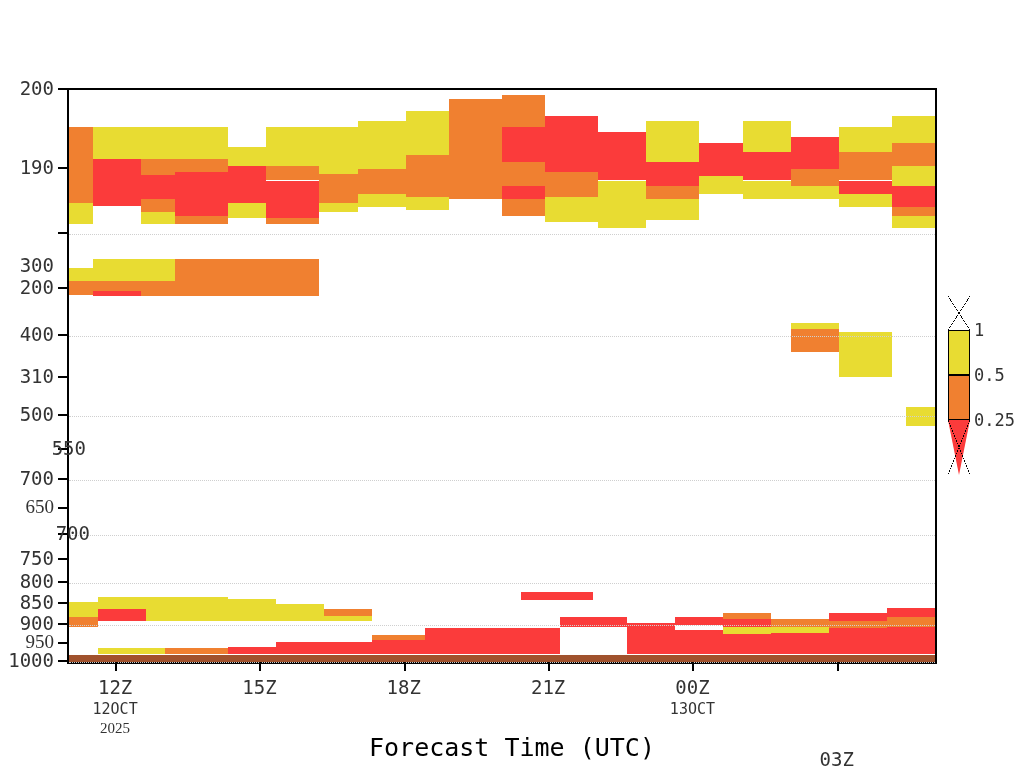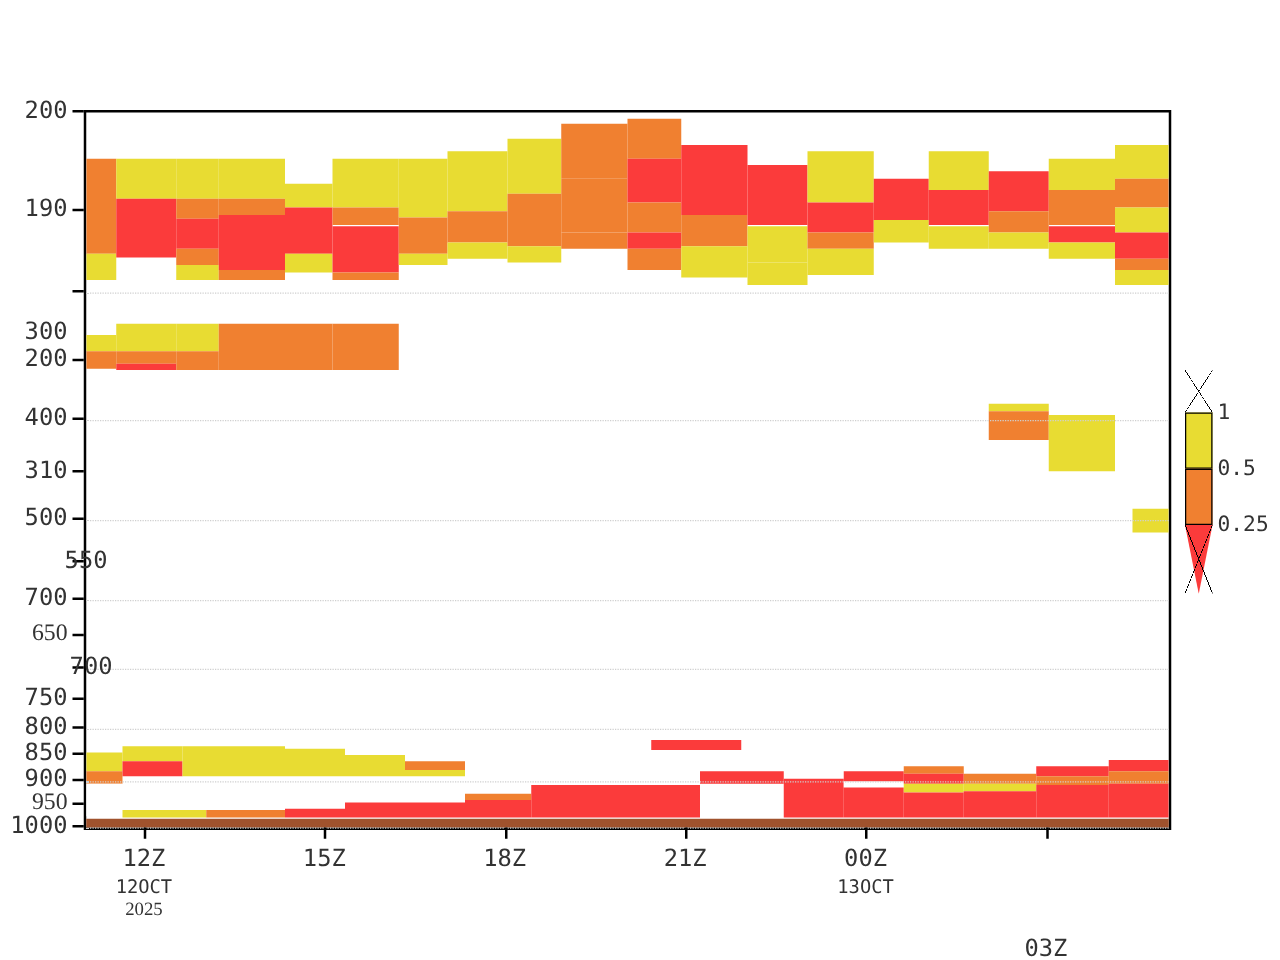--- a/index.html
+++ b/index.html
@@ -263,20 +263,21 @@
       <div class="xlab" style="left: 343.778px; width: 120px; top: 676px;">18Z</div>
       <div class="xtick" style="left: 548.111px; top: 662px;"></div>
       <div class="xlab" style="left: 488.111px; width: 120px; top: 676px;">21Z</div>
       <div class="xtick" style="left: 692.444px; top: 662px;"></div>
       <div class="xlab" style="left: 632.444px; width: 120px; top: 676px;">00Z</div>
       <div class="xsub" style="left: 632.444px; width: 120px; top: 700px;">13OCT</div>
       <div class="xtick" style="left: 836.778px; top: 662px;"></div>
       <div class="xlab" style="left: 776.778px; width: 120px; top: 704px; margin-top: 44px;">03Z</div>
     </div>
 
+  <div class="xtitle">Forecast Time (UTC)</div>
 
   <div id="cbar">
       <div style="position: absolute; left: 7px; top: 0px; width: 0px; height: 0px; border-left: 11px solid transparent; border-right: 11px solid transparent; border-bottom: 34px solid rgb(255, 255, 255);"></div>
       <div style="position: absolute; left: 7px; top: 0px; width: 22px; height: 34px; background: linear-gradient(to right bottom, transparent 49.4%, rgb(0, 0, 0) 49.4%, rgb(0, 0, 0) 51%, transparent 51%), linear-gradient(to left bottom, transparent 49.4%, rgb(0, 0, 0) 49.4%, rgb(0, 0, 0) 51%, transparent 51%);"></div>
       <div class="cbseg" style="top: 34px; height: 45px; background: rgb(232, 220, 50);"></div>
       <div class="cbseg" style="top: 79px; height: 45px; background: rgb(240, 128, 48);"></div>
       <div style="position: absolute; left: 7px; top: 124px; width: 0px; height: 0px; border-left: 11px solid transparent; border-right: 11px solid transparent; border-top: 55px solid rgb(251, 59, 59);"></div>
       <div style="position: absolute; left: 7px; top: 124px; width: 22px; height: 55px; background: linear-gradient(to right top, transparent 49.4%, rgb(0, 0, 0) 49.4%, rgb(0, 0, 0) 51%, transparent 51%), linear-gradient(to left top, transparent 49.4%, rgb(0, 0, 0) 49.4%, rgb(0, 0, 0) 51%, transparent 51%);"></div>
       <div class="cblab" style="top: 24px;">1</div>
       <div class="cblab" style="top: 69px;">0.5</div>

